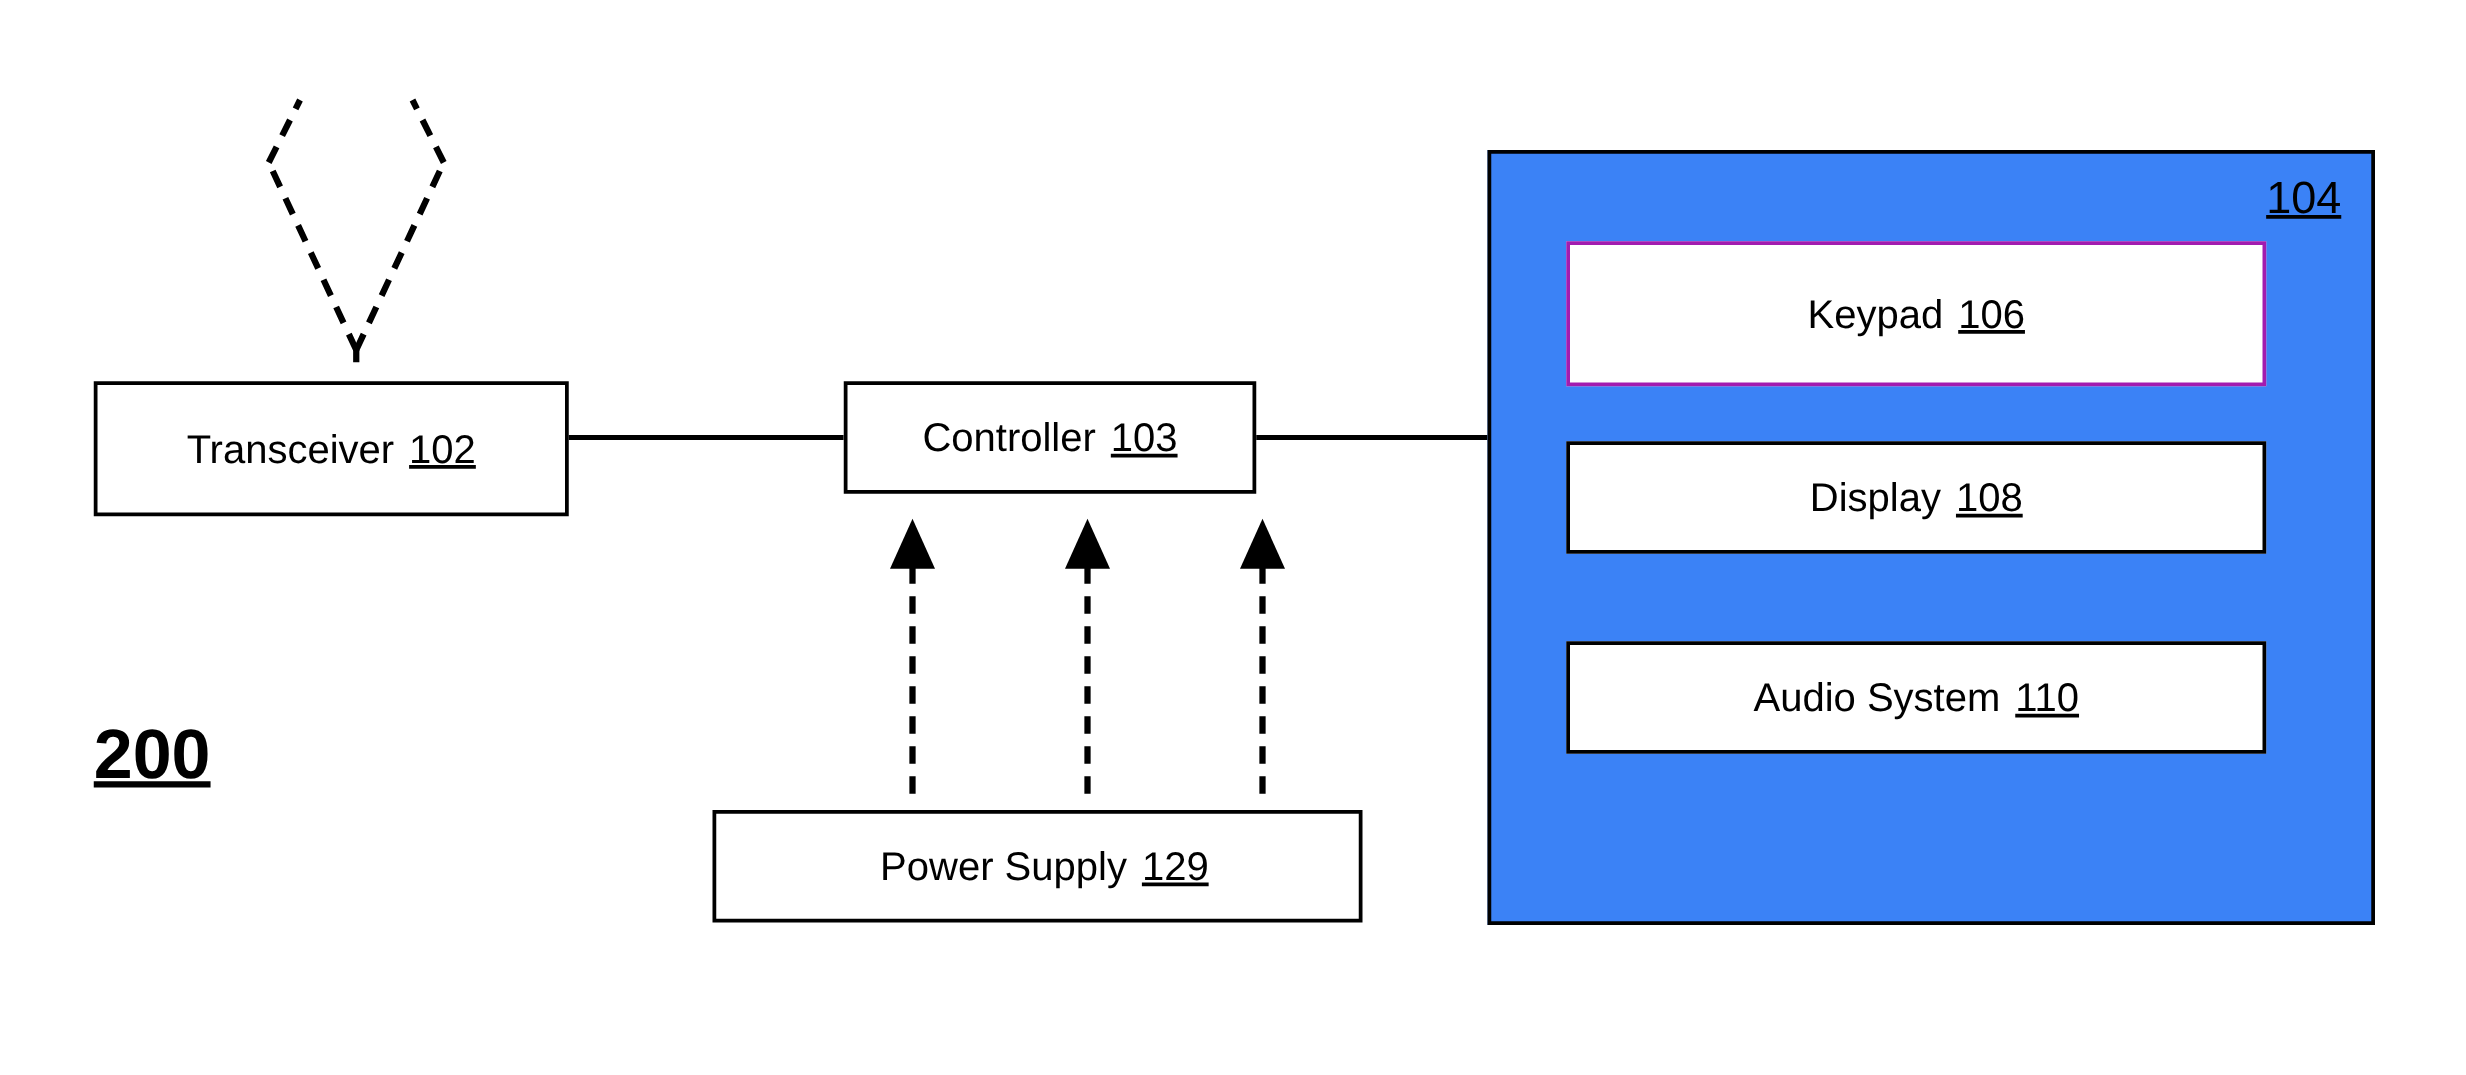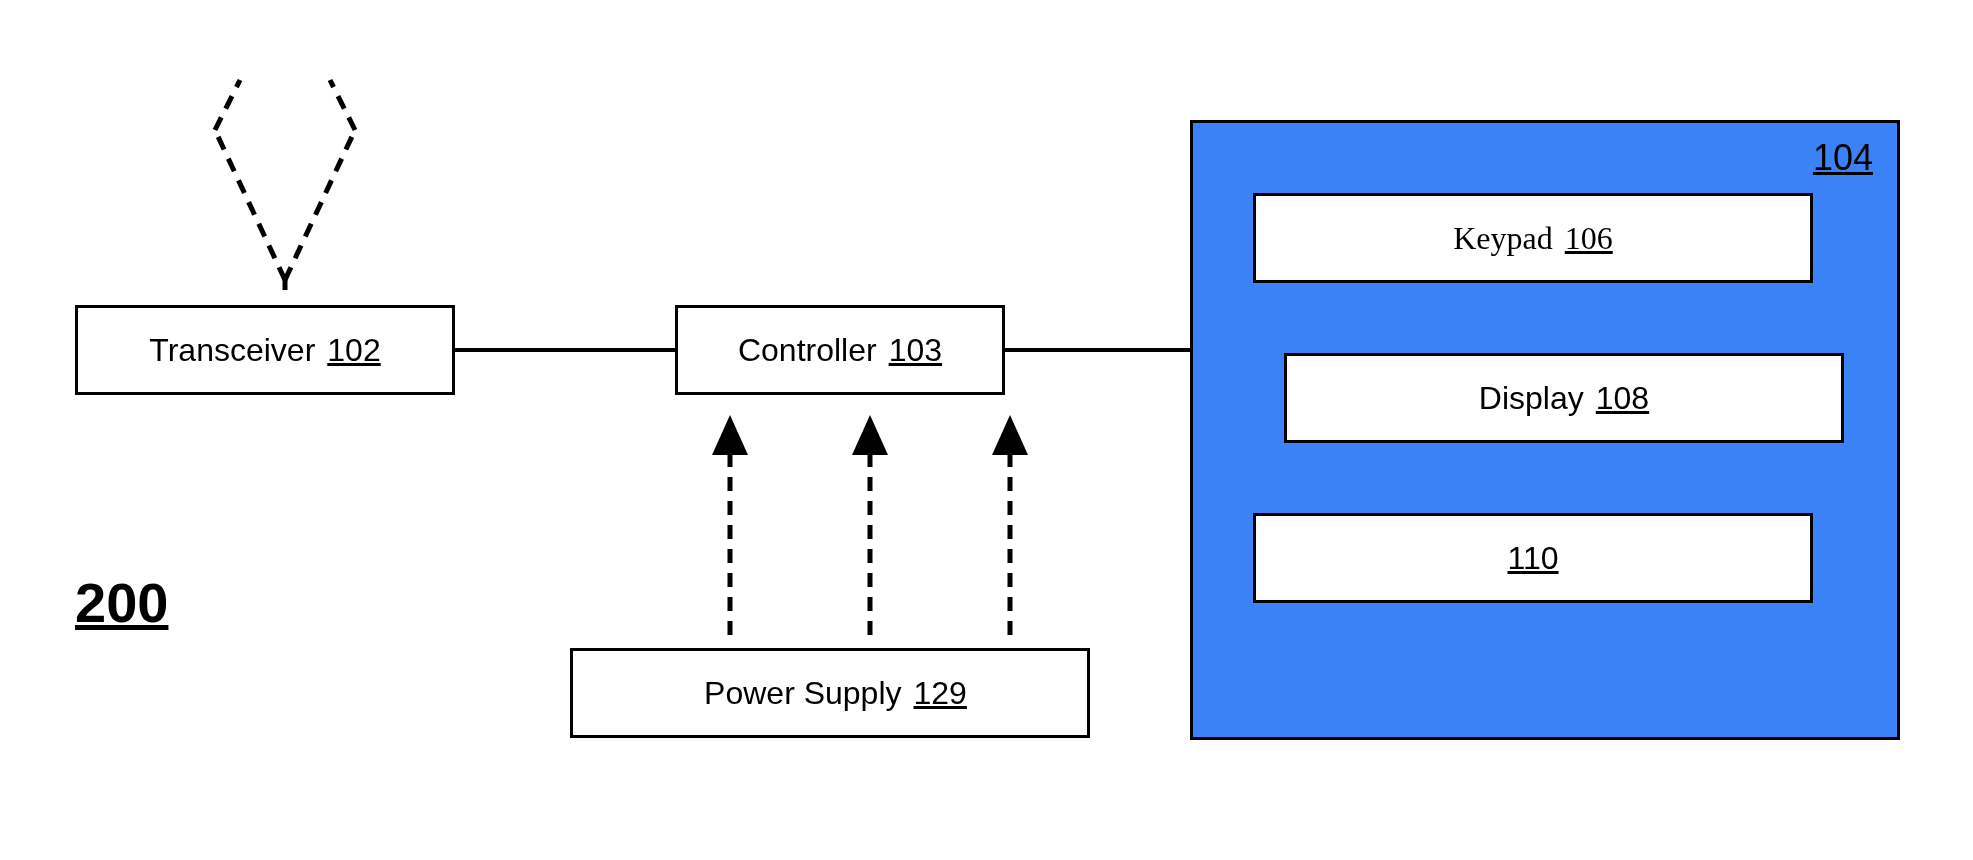--- a/index.html
+++ b/index.html
@@ -89,21 +89,21 @@
 
     <line x1="100" y1="250" x2="170" y2="100" stroke="#000" stroke-width="5" stroke-dasharray="14,10"></line>
 
     <line x1="30" y1="100" x2="55" y2="50" stroke="#000" stroke-width="5" stroke-dasharray="14,10"></line>
 
     <line x1="170" y1="100" x2="145" y2="50" stroke="#000" stroke-width="5" stroke-dasharray="14,10"></line>
 
     <line x1="100" y1="250" x2="100" y2="260" stroke="#000" stroke-width="5" stroke-dasharray="14,10"></line>
   </svg>
 
-  <div class="box" style="left:75px; top:305px; width:380px; height:90px;">
+  <div class="box" style="left:75px; top:305px; width:380px; height:108px;">
     <span class="label">
       <span>Transceiver</span>
       <span class="ref">102</span>
     </span>
   </div>
 
   <div class="connector" style="left:455px; top:348px; width:220px; height:4px;"></div>
 
   <div class="box" style="left:675px; top:305px; width:330px; height:90px;">
     <span class="label">
@@ -111,36 +111,37 @@
       <span class="ref">103</span>
     </span>
   </div>
 
   <div class="connector" style="left:1005px; top:348px; width:185px; height:4px;"></div>
 
   <div class="box-outer" style="left:1190px; top:120px; width:710px; height:620px;">
 
     <span class="ref-label" style="top:14px; right:24px;">104</span>
 
-    <div class="box" style="left:60px; top:70px; width:560px; height:90px; position:absolute; border:3px solid #000000;font-family:Liberation Serif, serif;">
+    <div class="box" style="left:60px; top:70px; width:560px; height:116px; position:absolute; border:3px solid #a21caf;">
       <span class="label">
         <span>Keypad</span>
         <span class="ref">106</span>
       </span>
     </div>
 
-    <div class="box" style="left:60px; top:230px; width:560px; height:90px; position:absolute; border:3px solid #000;margin-left:31px;">
+    <div class="box" style="left:60px; top:230px; width:560px; height:90px; position:absolute; border:3px solid #000;">
       <span class="label">
         <span>Display</span>
         <span class="ref">108</span>
       </span>
     </div>
 
     <div class="box" style="left:60px; top:390px; width:560px; height:90px; position:absolute; border:3px solid #000;">
       <span class="label">
+        <span>Audio System</span>
         <span class="ref">110</span>
       </span>
     </div>
   </div>
 
   <div class="box" style="left:570px; top:648px; width:520px; height:90px;padding-left:11px;">
     <span class="label">
       <span>Power Supply</span>
       <span class="ref">129</span>
     </span>

